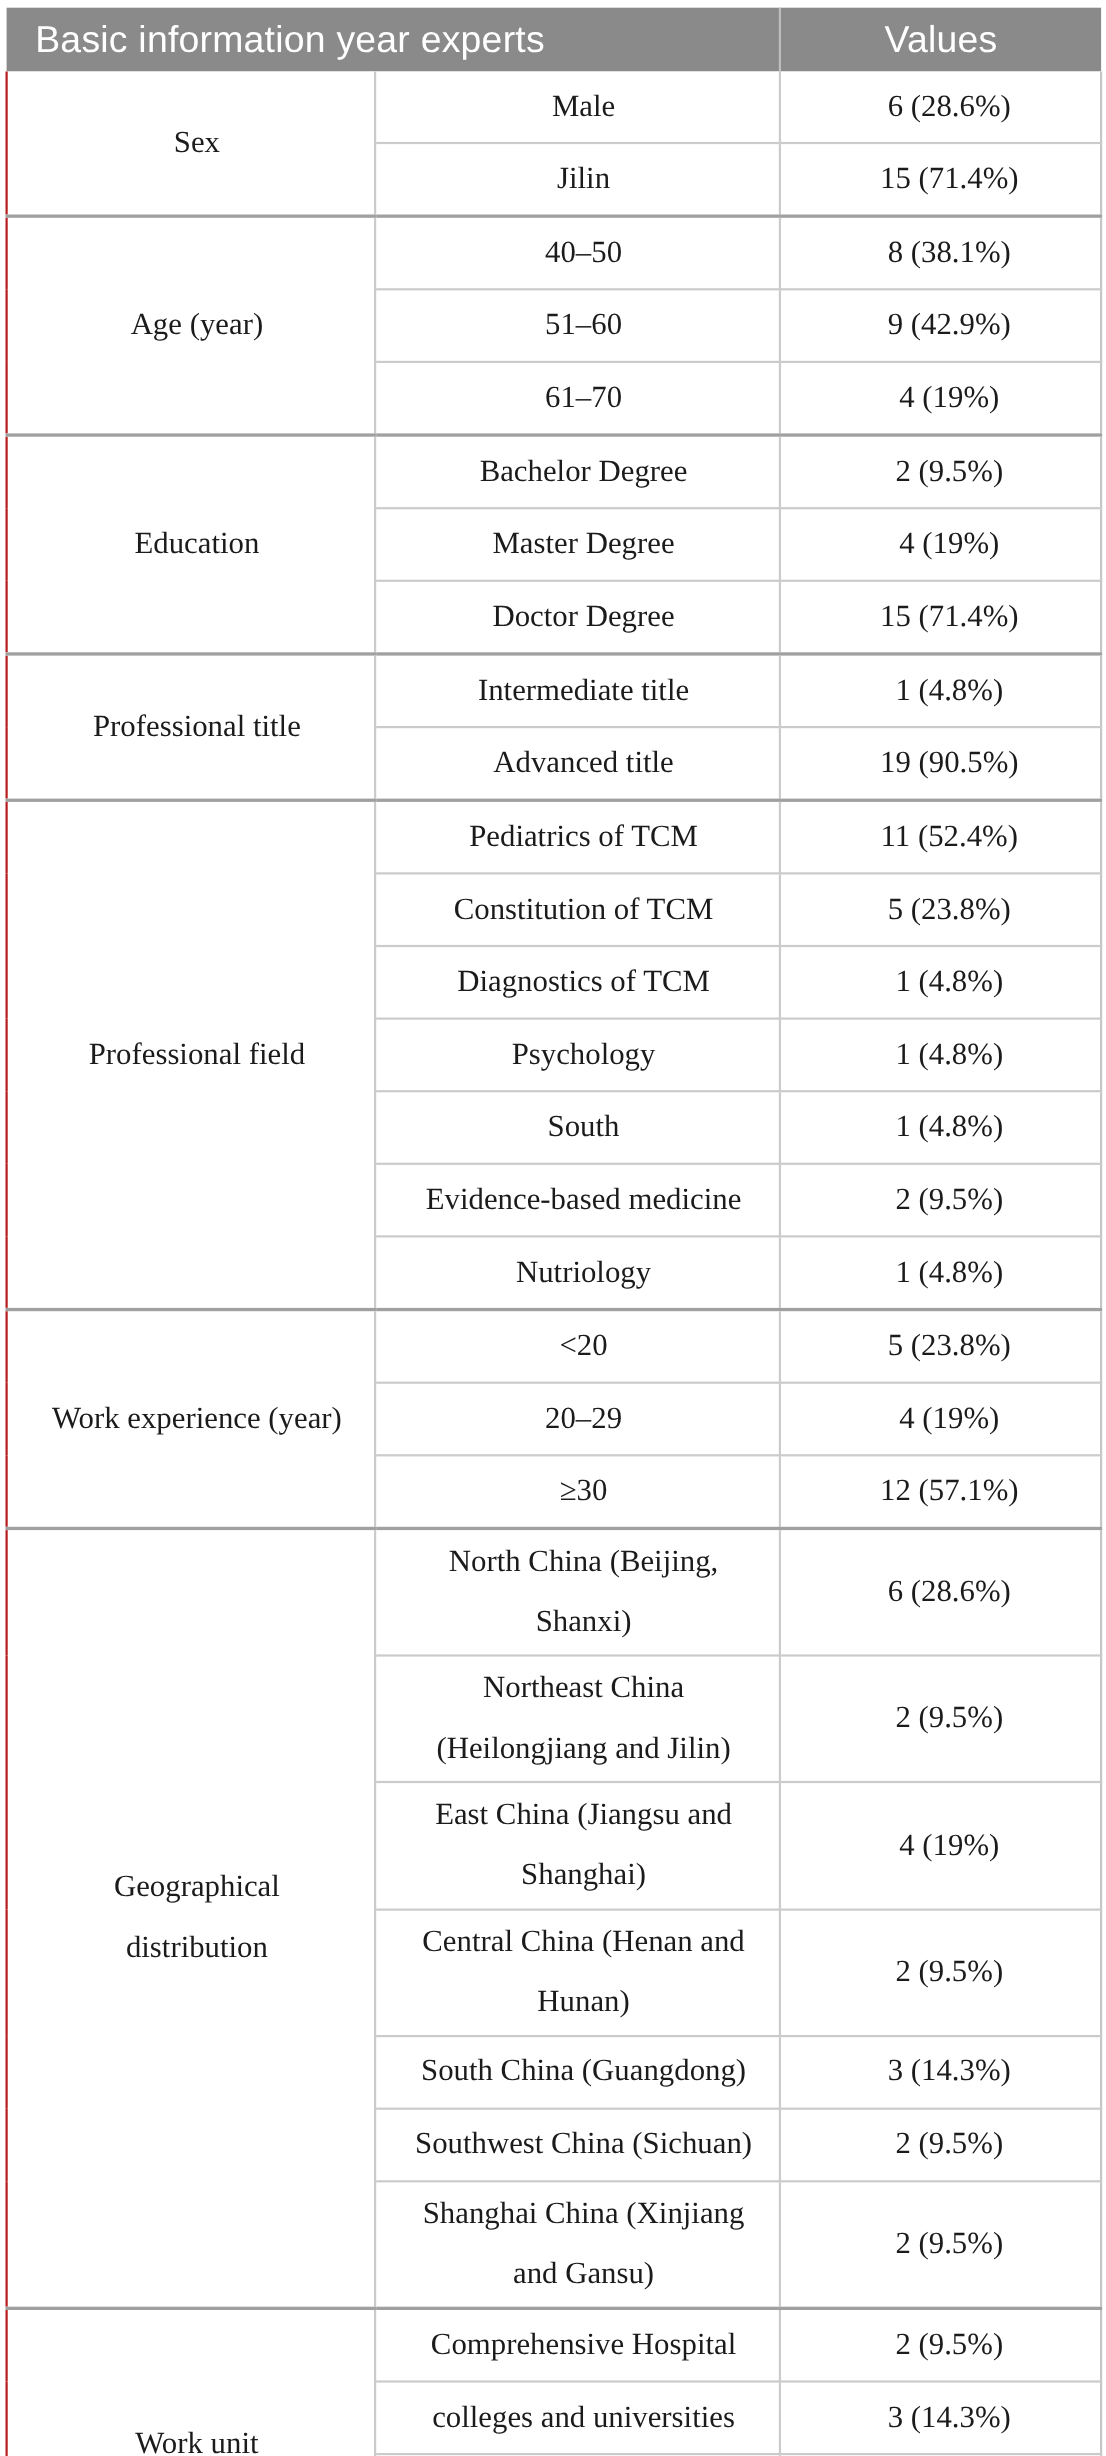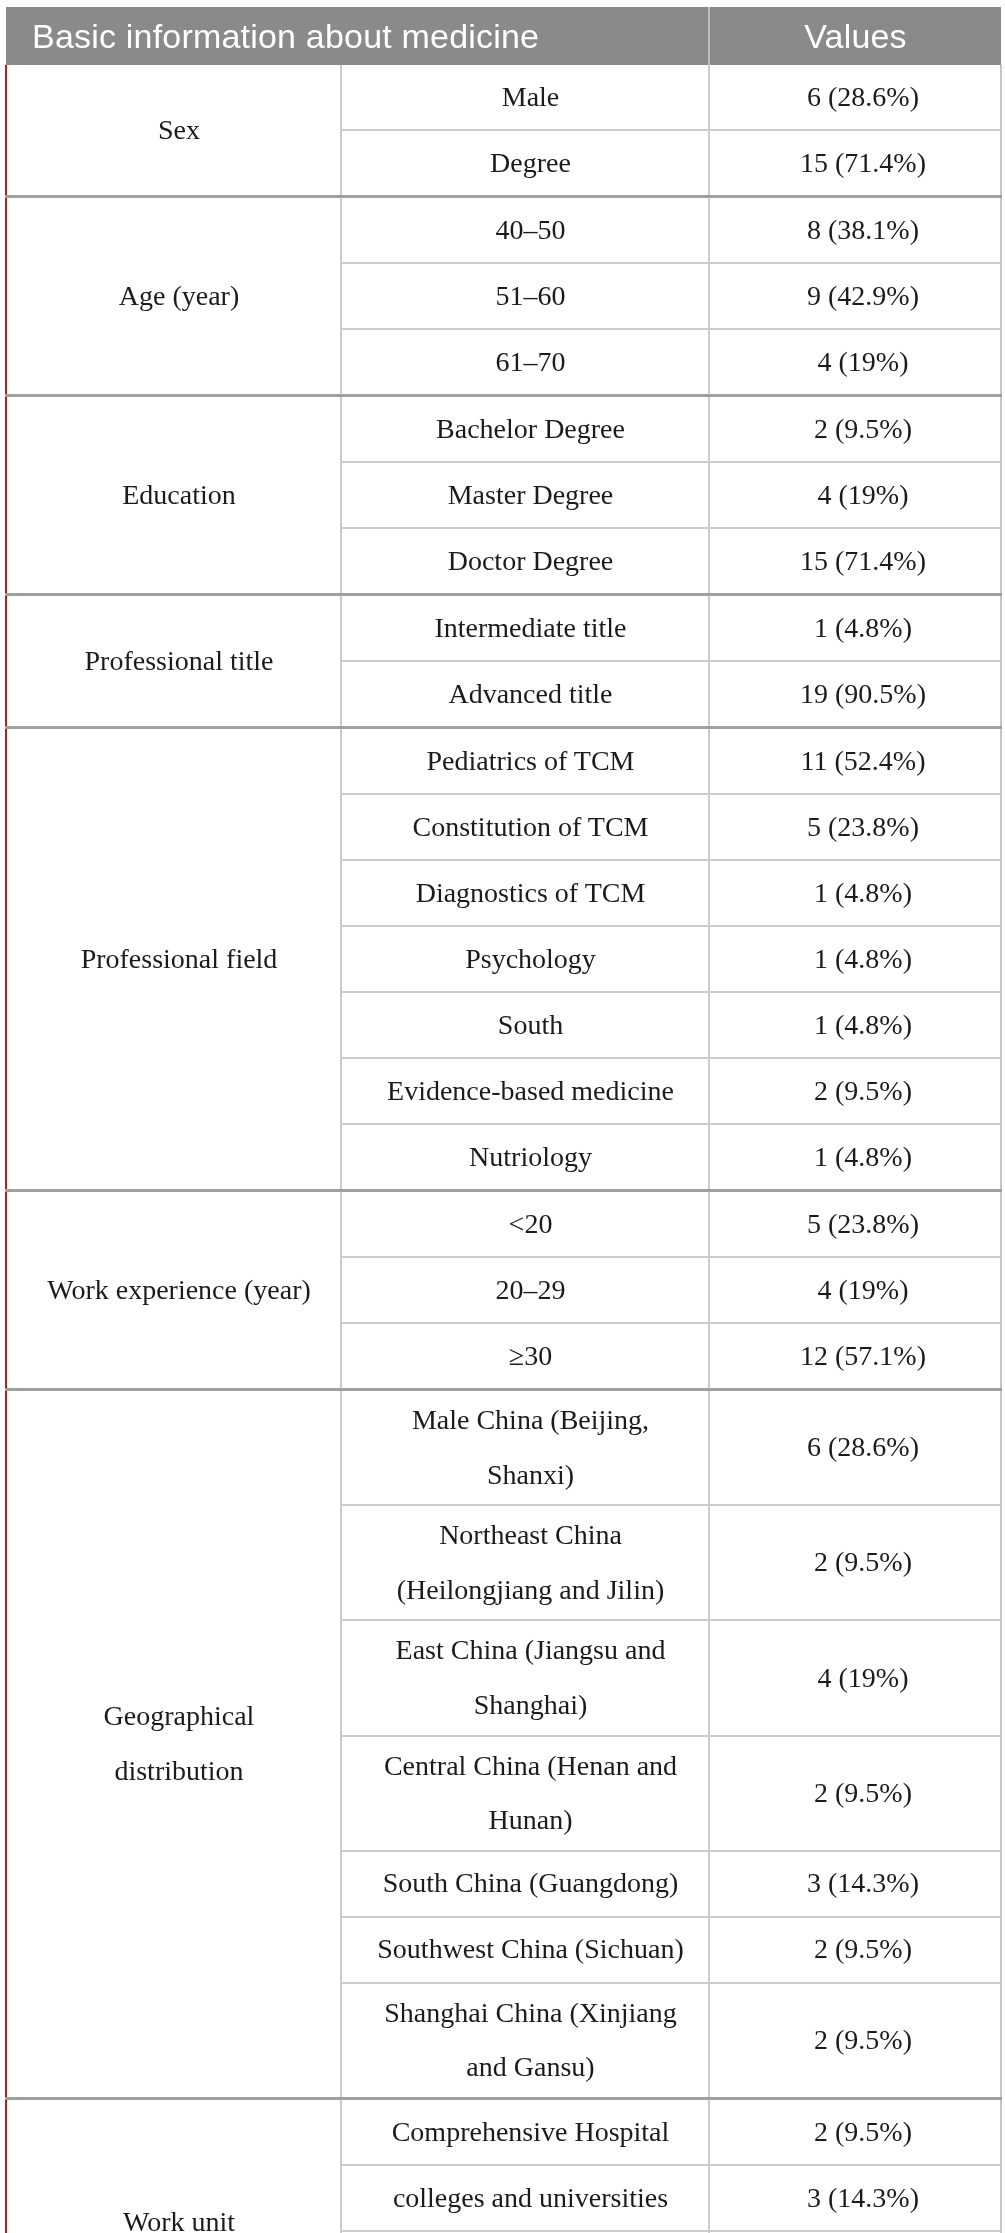--- a/index.html
+++ b/index.html
@@ -81,33 +81,33 @@
 
 <div class="table-wrap">
   <table class="experts-table">
     <colgroup>
       <col class="c1">
         <col class="c2">
         <col class="c3">
     </colgroup>
     <thead>
       <tr>
-        <th class="header-main" colspan="2">Basic information about medicine</th>
+        <th class="header-main" colspan="2">Basic information year experts</th>
         <th class="header-values">Values</th>
       </tr>
     </thead>
     <tbody>
 
       <tr>
         <td class="cat edge-l" rowspan="2">Sex</td>
         <td class="sub">Male</td>
         <td class="val edge-r">6 (28.6%)</td>
       </tr>
       <tr>
-        <td class="sub">Degree</td>
+        <td class="sub">Jilin</td>
         <td class="val edge-r">15 (71.4%)</td>
       </tr>
 
       <tr class="group-start">
         <td class="cat edge-l" rowspan="3">Age (year)</td>
         <td class="sub">40–50</td>
         <td class="val edge-r">8 (38.1%)</td>
       </tr>
       <tr>
         <td class="sub">51–60</td>
@@ -182,21 +182,21 @@
         <td class="val edge-r">4 (19%)</td>
       </tr>
       <tr>
         <td class="sub">≥30</td>
         <td class="val edge-r">12 (57.1%)</td>
       </tr>
 
       <tr class="group-start">
         <td class="cat edge-l" rowspan="7">Geographical
 distribution</td>
-        <td class="sub">Male China (Beijing,
+        <td class="sub">North China (Beijing,
 Shanxi)</td>
         <td class="val edge-r">6 (28.6%)</td>
       </tr>
       <tr>
         <td class="sub">Northeast China
 (Heilongjiang and Jilin)</td>
         <td class="val edge-r">2 (9.5%)</td>
       </tr>
       <tr>
         <td class="sub">East China (Jiangsu and

